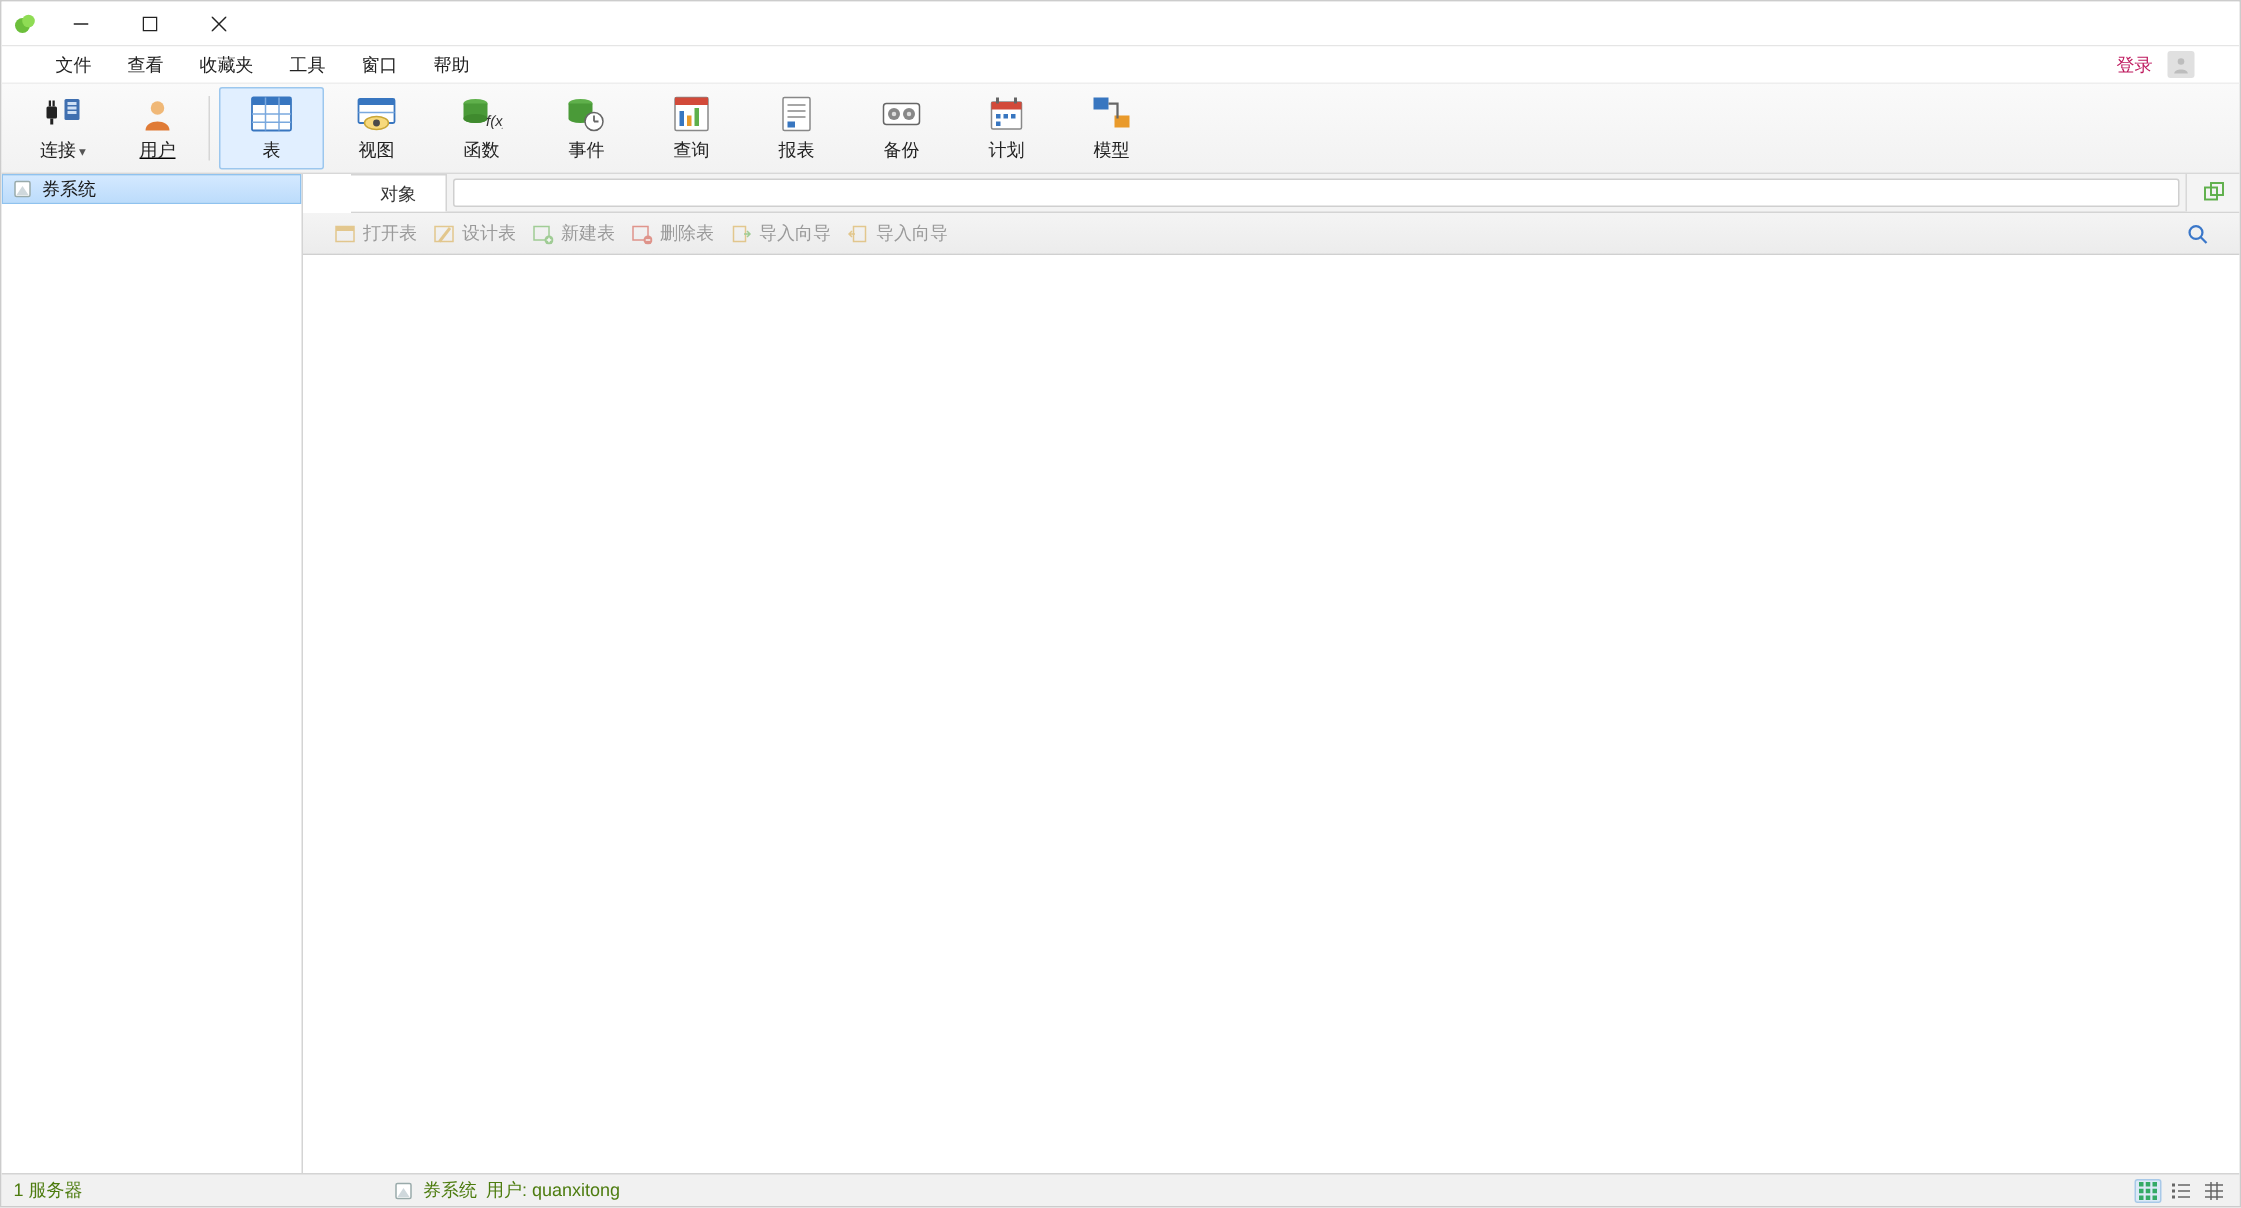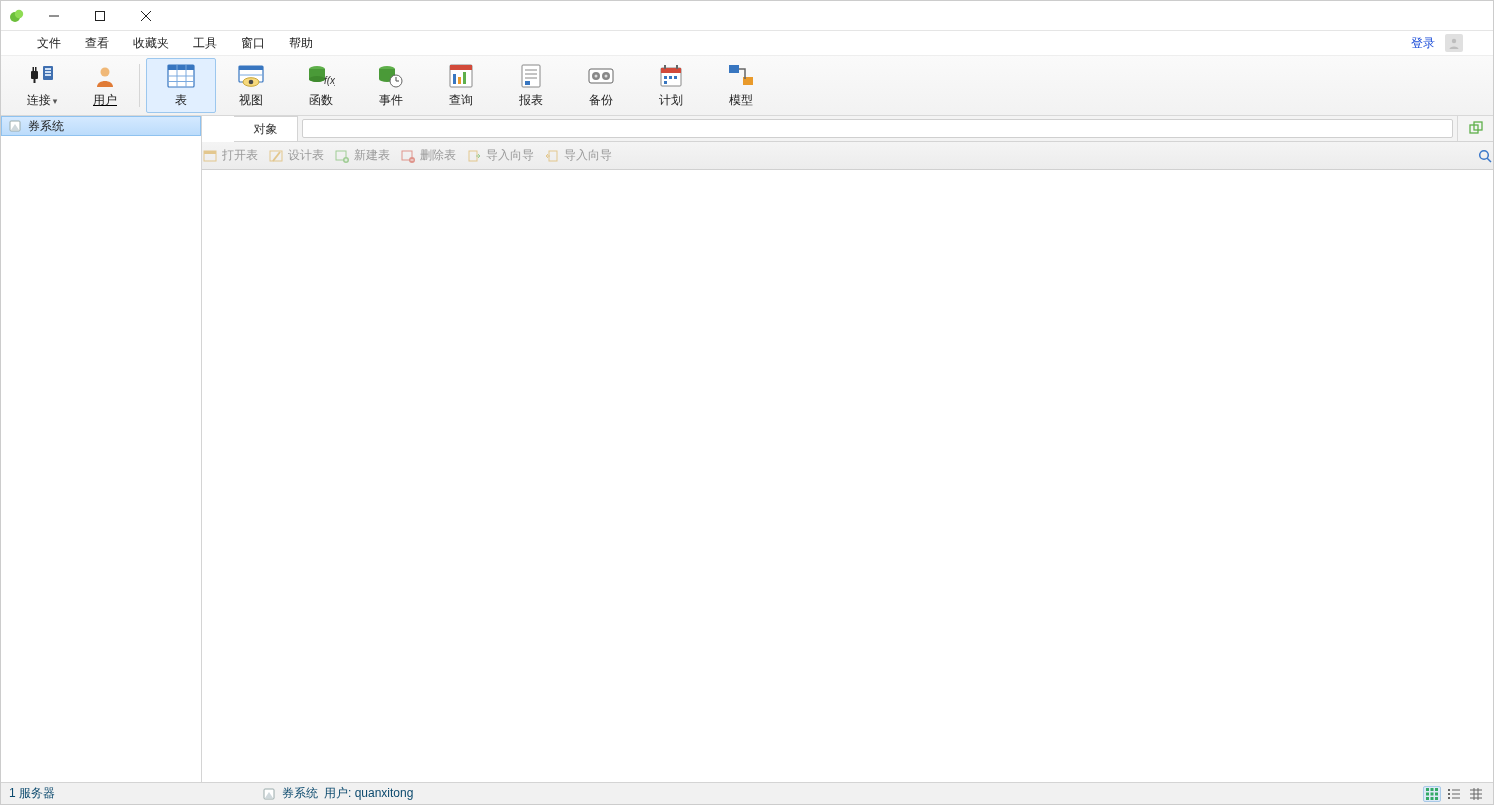--- a/index.html
+++ b/index.html
@@ -33,21 +33,21 @@
     .menubar {
       height: 25px;
       background: #fff;
       display: flex;
       align-items: center;
       padding: 0 24px;
       border-bottom: 1px solid #eee;
     }
     .menubar .menu-item { padding: 3px 12px; color: #222; cursor: default; }
     .menubar .spacer { flex: 1; }
-    .login { color: #1d4ed8; padding: 0 6px; cursor: default; font-family: Liberation Mono, monospace; }
+    .login { color: #be185d; padding: 0 6px; cursor: default; font-family: Liberation Mono, monospace; }
     .avatar {
       width: 18px; height: 18px; background: #e0e0e0; border-radius: 2px;
       display: inline-flex; align-items: center; justify-content: center; margin: 0 6px 0 4px;
     }
 
     
     .toolbar {
       height: 60px;
       background: linear-gradient(#fafafa, #f2f2f2);
       border-bottom: 1px solid #d8d8d8;
@@ -141,21 +141,21 @@
       cursor: default;
     }
 
     
     .subtoolbar {
       height: 28px;
       background: linear-gradient(#f4f4f4, #ececec);
       border-bottom: 1px solid #d0d0d0;
       display: flex;
       align-items: center;
-      padding: 0 0;
+      padding: 0 20px;
       gap: 10px;
     }
     .sub-btn {
       display: flex;
       align-items: center;
       gap: 4px;
       color: #9a9a9a;
       cursor: default;
       font-size: 12px;
     }
@@ -168,21 +168,21 @@
 
     
     .statusbar {
       height: 22px;
       background: #f1f1f1;
       border-top: 1px solid #d4d4d4;
       display: flex;
       align-items: center;
       padding: 0 8px;
       font-size: 12px;
-      color: #0c4a6e;
+      color: #4d7c0f;
       gap: 6px;
     }
     .status-left { width: 247px; }
     .status-mid { display: flex; align-items: center; gap: 6px; }
     .statusbar .spacer { flex: 1; }
     .view-switch { display: flex; gap: 4px; align-items: center; }
     .view-btn { width: 18px; height: 16px; display: flex; align-items: center; justify-content: center; cursor: default; }
     .view-btn.active { background: #dce9f7; border: 1px solid #a8c9e8; border-radius: 2px; }
 
     svg { display: block; }

